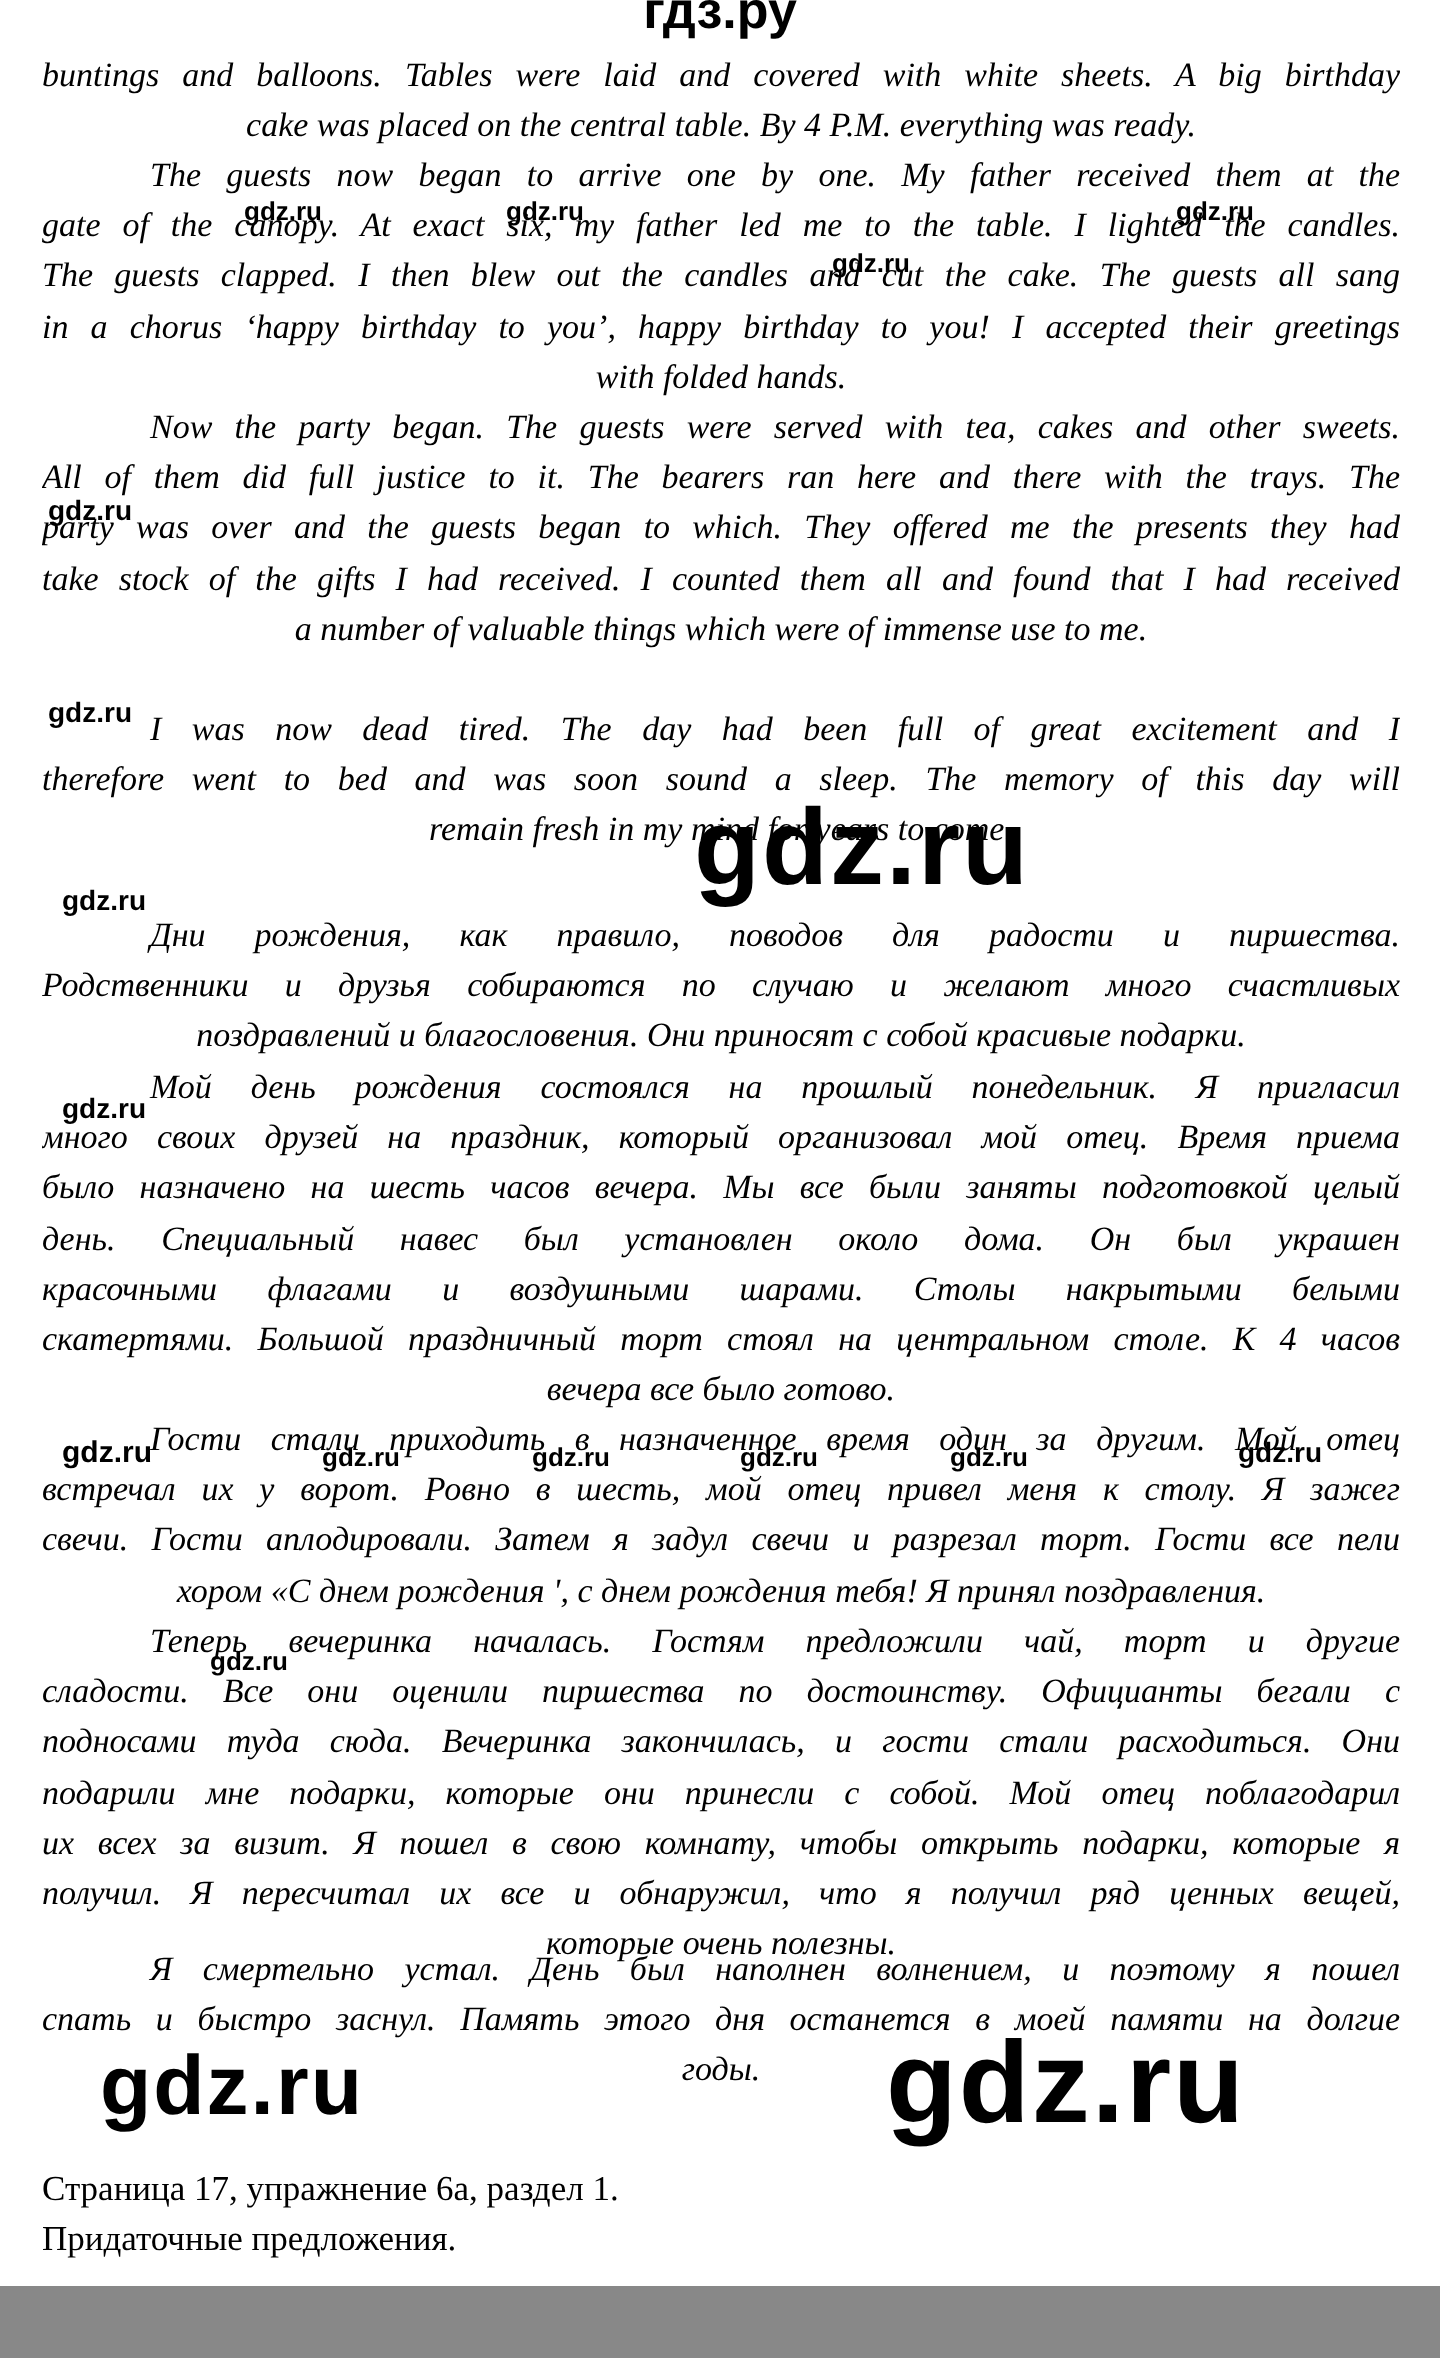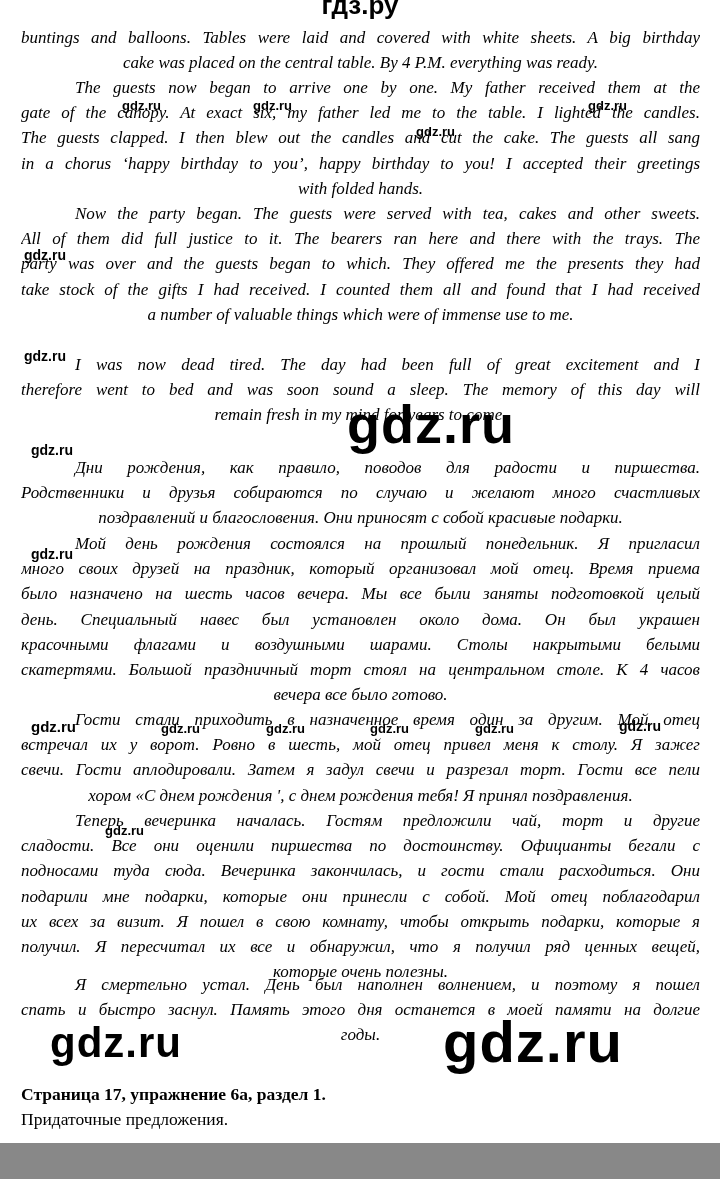--- a/index.html
+++ b/index.html
@@ -31,21 +31,21 @@
     position:absolute;
     font-family:"Liberation Sans",sans-serif;
     font-weight:700;line-height:1;white-space:nowrap;
     color:#000;
   }
   .wm-large{letter-spacing:1px;}
   .heading-block{
     position:absolute;left:21px;top:1082px;width:679px;
     font-size:17.5px;line-height:24.5px;
   }
-  .heading-line{font-weight:700;}
+  .heading-line{font-weight:400;}
   .subheading-line{font-weight:400;}
   .footer-wm{
     position:absolute;top:1145px;left:0;width:100%;
     text-align:center;
     font-family:"Liberation Sans",sans-serif;
     font-weight:700;font-size:24px;line-height:1;
   }
 </style>
 </head>
 <body>

